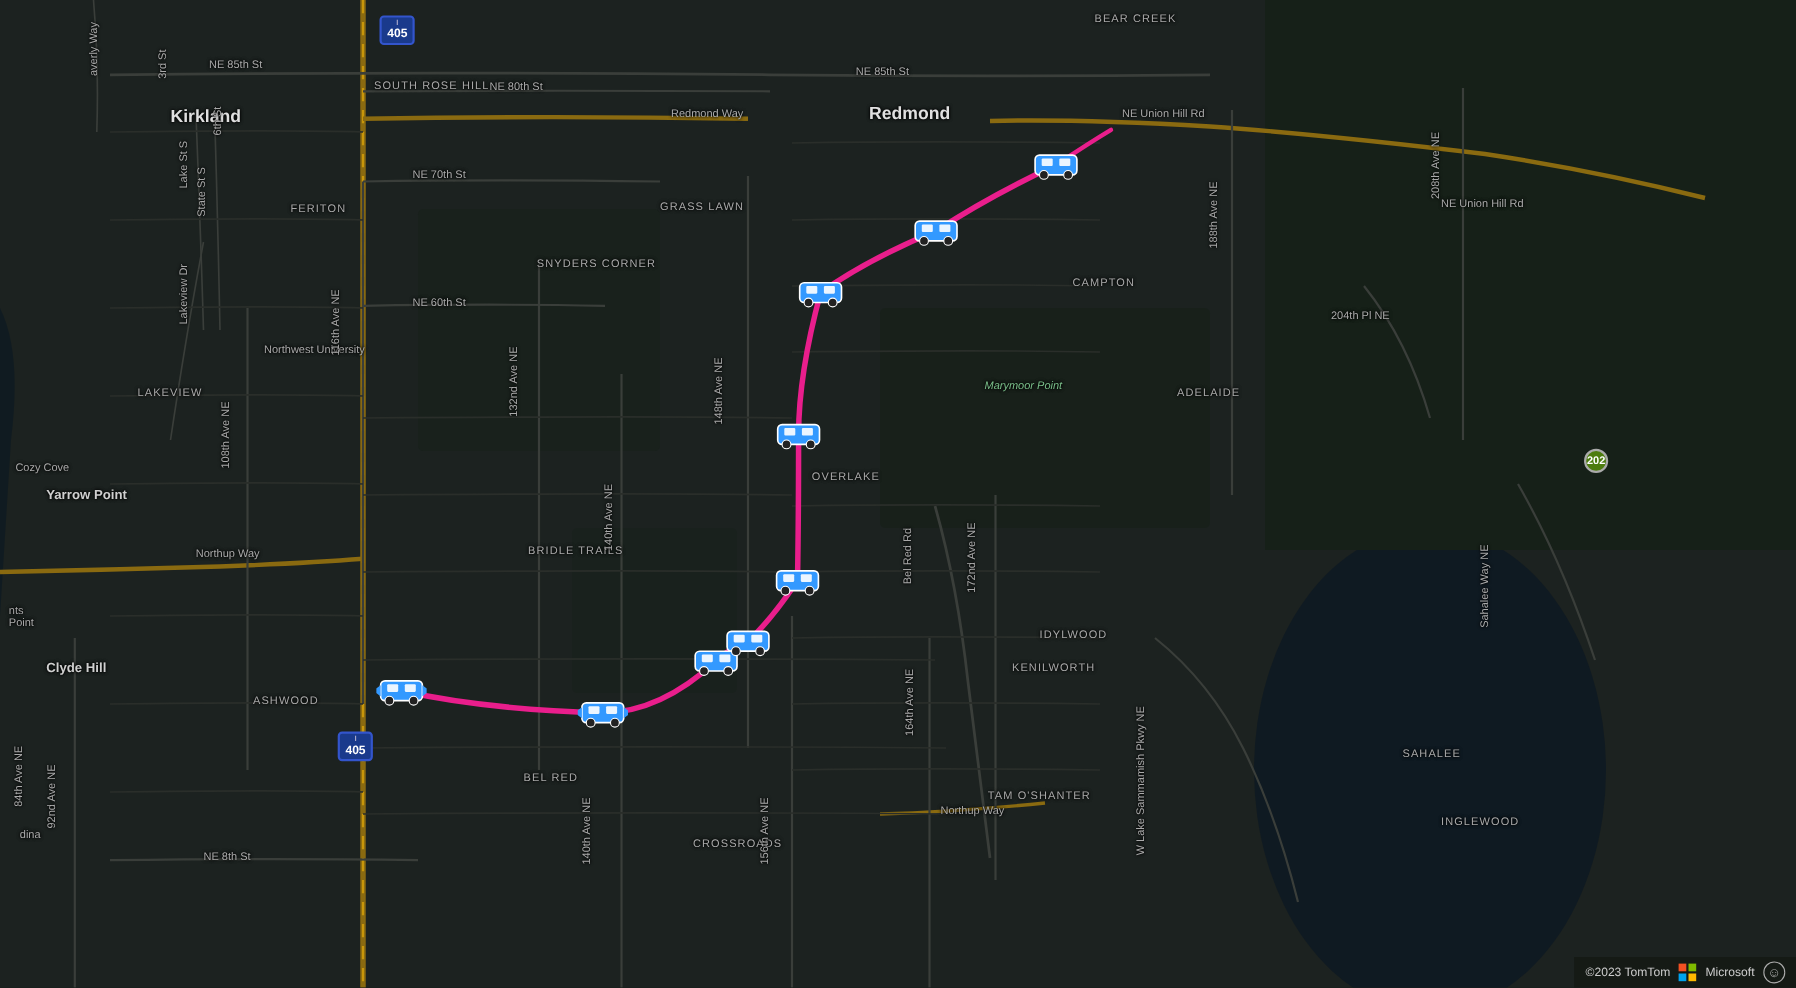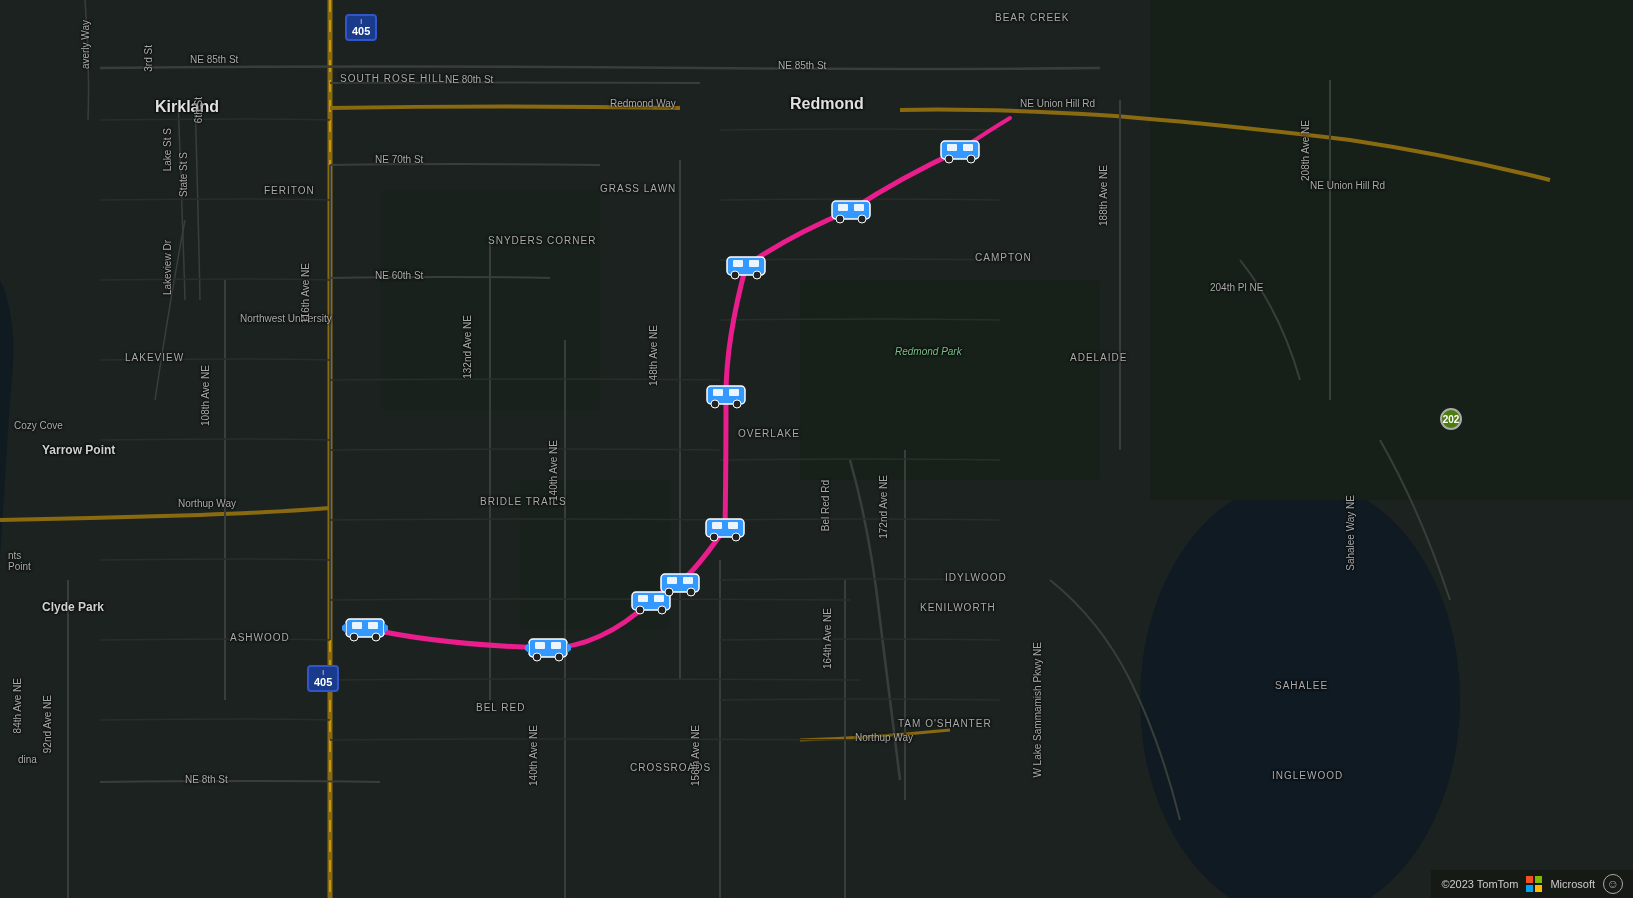--- a/index.html
+++ b/index.html
@@ -323,49 +323,49 @@
   <div class="map-label small" style="left:975px;top:252px;letter-spacing:1px;">CAMPTON</div>
 
   <div class="map-label small" style="left:222px;top:185px;letter-spacing:1px;padding-left:42px;">FERITON</div>
 
   <div class="map-label small" style="left:488px;top:235px;letter-spacing:1px;text-align:center;">SNYDERS CORNER</div>
 
   <div class="map-label small" style="left:240px;top:313px;text-align:center;">Northwest University</div>
 
   <div class="map-label small" style="left:125px;top:352px;letter-spacing:1px;">LAKEVIEW</div>
 
-  <div class="map-label small green" style="left:895px;top:346px;font-style:italic;color:#7abf8a;">Redmond Park</div>
+  <div class="map-label small green" style="left:895px;top:346px;font-style:italic;color:#7abf8a;">Marymoor Point</div>
 
   <div class="map-label small" style="left:1070px;top:352px;letter-spacing:1px;">ADELAIDE</div>
 
   <div class="map-label small" style="left:480px;top:496px;letter-spacing:1px;text-align:left;">BRIDLE TRAILS</div>
 
   <div class="map-label small" style="left:738px;top:428px;letter-spacing:1px;">OVERLAKE</div>
 
   <div class="map-label small" style="left:945px;top:572px;letter-spacing:1px;">IDYLWOOD</div>
 
   <div class="map-label small" style="left:920px;top:602px;letter-spacing:1px;">KENILWORTH</div>
 
   <div class="map-label small" style="left:230px;top:632px;letter-spacing:1px;">ASHWOOD</div>
 
   <div class="map-label small" style="left:448px;top:702px;letter-spacing:1px;padding-left:28px;">BEL RED</div>
 
   <div class="map-label small" style="left:630px;top:762px;letter-spacing:1px;">CROSSROADS</div>
 
   <div class="map-label small" style="left:898px;top:718px;letter-spacing:1px;">TAM O'SHANTER</div>
 
-  <div class="map-label small" style="left:1272px;top:742px;letter-spacing:1px;margin-top:28px;">INGLEWOOD</div>
+  <div class="map-label small" style="left:1310px;top:742px;letter-spacing:1px;">INGLEWOOD</div>
 
   <div class="map-label small" style="left:1275px;top:680px;letter-spacing:1px;">SAHALEE</div>
 
   <div class="map-label medium" style="left:42px;top:443px;text-align:center;">Yarrow Point</div>
 
   <div class="map-label small" style="left:14px;top:420px;">Cozy Cove</div>
 
-  <div class="map-label medium" style="left:42px;top:600px;text-align:center;">Clyde Park</div>
+  <div class="map-label medium" style="left:42px;top:600px;text-align:center;">Clyde Hill</div>
 
   <div class="map-label small" style="left:190px;top:54px;">NE 85th St</div>
   <div class="map-label small" style="left:778px;top:60px;">NE 85th St</div>
   <div class="map-label small" style="left:445px;top:74px;">NE 80th St</div>
   <div class="map-label small" style="left:375px;top:154px;">NE 70th St</div>
   <div class="map-label small" style="left:375px;top:270px;">NE 60th St</div>
   <div class="map-label small" style="left:185px;top:774px;">NE 8th St</div>
   <div class="map-label small" style="left:610px;top:98px;">Redmond Way</div>
   <div class="map-label small" style="left:1020px;top:98px;">NE Union Hill Rd</div>
   <div class="map-label small" style="left:1310px;top:180px;">NE Union Hill Rd</div>

